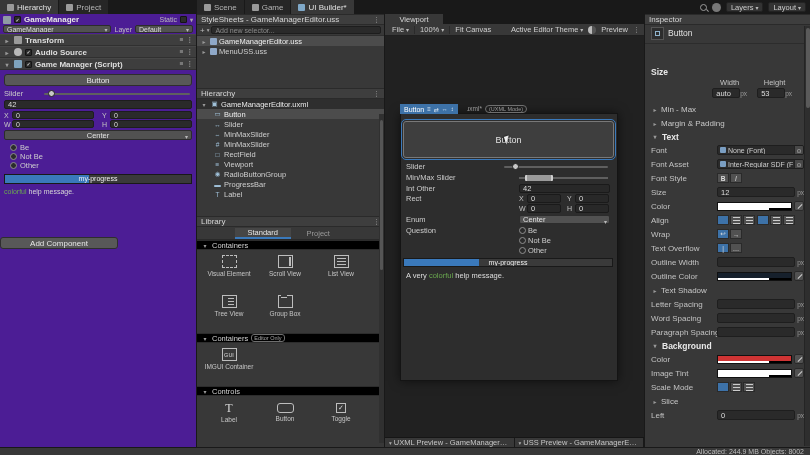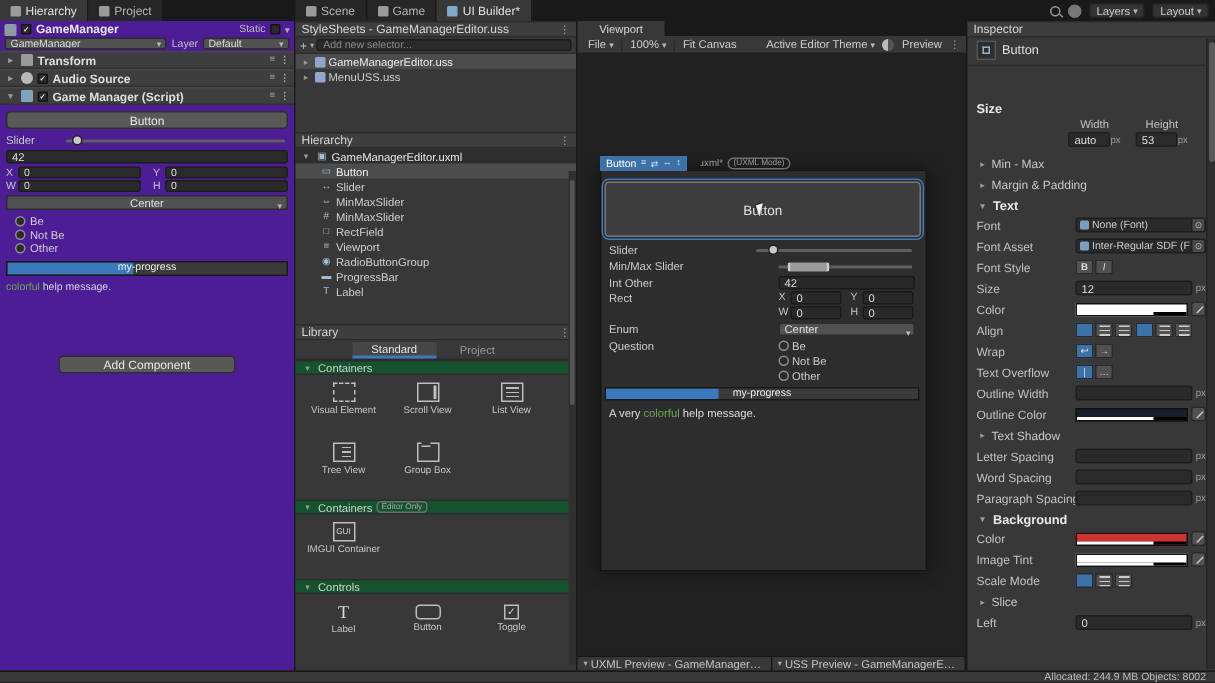--- a/index.html
+++ b/index.html
@@ -53,41 +53,41 @@
 .edfld{height:9px;margin:0 4px 2px;background:#2a2a2a;border:1px solid #1d1d1d;border-radius:2px;display:flex;align-items:center;padding:0 3px;font-size:7.5px;color:#ddd}
 .axrow{height:8px;margin:0 4px 1px;display:flex;align-items:center;gap:2px}
 .axl{font-size:7px;color:#c4c4c4;width:6px;flex:none}
 .axf{flex:1;height:8px;background:#2a2a2a;border:1px solid #1d1d1d;border-radius:2px;display:flex;align-items:center;padding:0 3px;font-size:7px;color:#ddd;min-width:0}
 .eddd{height:10px;margin:2px 4px 3px;background:#515151;border:1px solid #2c2c2c;border-radius:2px;display:flex;align-items:center;justify-content:center;font-size:7.5px;color:#e2e2e2;position:relative}
 .eddd .caret{position:absolute;right:3px;top:2px}
 .rrow{height:8px;margin:0 10px 1px;display:flex;align-items:center;gap:3px;font-size:7.5px;color:#cfcfcf}
 .radio{width:7px;height:7px;border:1px solid #8e8e8e;border-radius:50%;background:#2b2b2b;flex:none}
 .eprog{height:10px;margin:5px 4px 4px}
 .ehelp{margin:3px 4px 0;font-size:7px;color:#d6d6d6;white-space:nowrap}
-.addwrap{display:flex;justify-content:center;margin-top:42px}
+.addwrap{display:flex;margin-top:42px}
 .addbtn{width:118px;height:12px;background:#585858;border:1px solid #2e2e2e;border-radius:3px;display:flex;align-items:center;justify-content:center;font-size:8px;color:#e6e6e6}
 
 
 #builder{position:absolute;left:197px;top:14px;width:188px;height:433px;background:#383838;border-right:1px solid #191919;overflow:hidden;display:flex;flex-direction:column}
 .addsel{height:11px;display:flex;align-items:center;gap:2px;padding:0 3px;border-bottom:1px solid #2e2e2e;flex:none}
 .plus{font-size:8px;color:#bbb}
 .mini-caret{font-size:5.5px;color:#aaa}
 .selinput{flex:1;height:8px;background:#2a2a2a;border:1px solid #1d1d1d;border-radius:2px;font-size:7px;color:#8a8a8a;display:flex;align-items:center;padding:0 3px}
 .trow{height:10px;display:flex;align-items:center;gap:2px;padding:0 3px;font-size:7.5px;color:#cfcfcf;flex:none;white-space:nowrap}
 .trow.sel{background:#4c4c4c;color:#eee}
 .trow.root{background:#2e2e2e;color:#e8e8e8}
 .trow.ind{padding-left:16px}
 .sheeticon{width:7px;height:7px;background:#8fa8c8;border-radius:1px;flex:none}
 .hglyph{width:9px;flex:none;font-size:6.5px;color:#9fc0d8;text-align:center}
 .hspacer1{height:32px;flex:none}
 .hspacer2{height:17px;flex:none}
 .libtabs{height:13px;display:flex;align-items:stretch;padding:1px 38px 0;background:#383838;border-bottom:1px solid #2a2a2a;flex:none}
 .ltab{flex:1;display:flex;align-items:center;justify-content:center;font-size:7.5px;color:#9a9a9a}
 .ltab.active{background:#464646;color:#e6e6e6;border-bottom:2px solid var(--accent,#3a79bb)}
-.lsec{height:10px;background:#14532d;display:flex;align-items:center;gap:3px;padding:0 4px;font-size:7.5px;color:#d2d2d2;border-top:1px solid #2c2c2c;border-bottom:1px solid #2c2c2c;flex:none}
+.lsec{height:10px;background:#000000;display:flex;align-items:center;gap:3px;padding:0 4px;font-size:7.5px;color:#d2d2d2;border-top:1px solid #2c2c2c;border-bottom:1px solid #2c2c2c;flex:none}
 .eobadge{border:1px solid #6e6e6e;border-radius:3px;padding:0 2px;font-size:5.5px;color:#a8a8a8;line-height:6px;height:8px;display:flex;align-items:center}
 .tiles{display:flex;flex-wrap:wrap;padding:3px 4px 0;flex:none}
 .tile{width:56px;height:40px;display:flex;flex-direction:column;align-items:center;padding-top:2px}
 .ticn{width:15px;height:13px;border:1px solid #bdbdbd;flex:none;position:relative}
 .ticn.ve{border-style:dashed}
 .ticn.sv::after{content:"";position:absolute;right:1px;top:1px;bottom:1px;width:2px;background:#bdbdbd}
 .ticn.lv{background:repeating-linear-gradient(to bottom,transparent 0 2px,#bdbdbd 2px 3px);background-clip:content-box;padding:2px}
 .ticn.tv{background:repeating-linear-gradient(to bottom,transparent 0 2px,#bdbdbd 2px 3px);background-clip:content-box;padding:2px 2px 2px 5px}
 .ticn.gb::after{content:"";position:absolute;left:2px;top:-2px;width:6px;height:3px;background:#383838;border-bottom:1px solid #bdbdbd}
 .ticn.imgui{display:flex;align-items:center;justify-content:center;font-size:5.5px;color:#d8d8d8;letter-spacing:0}

